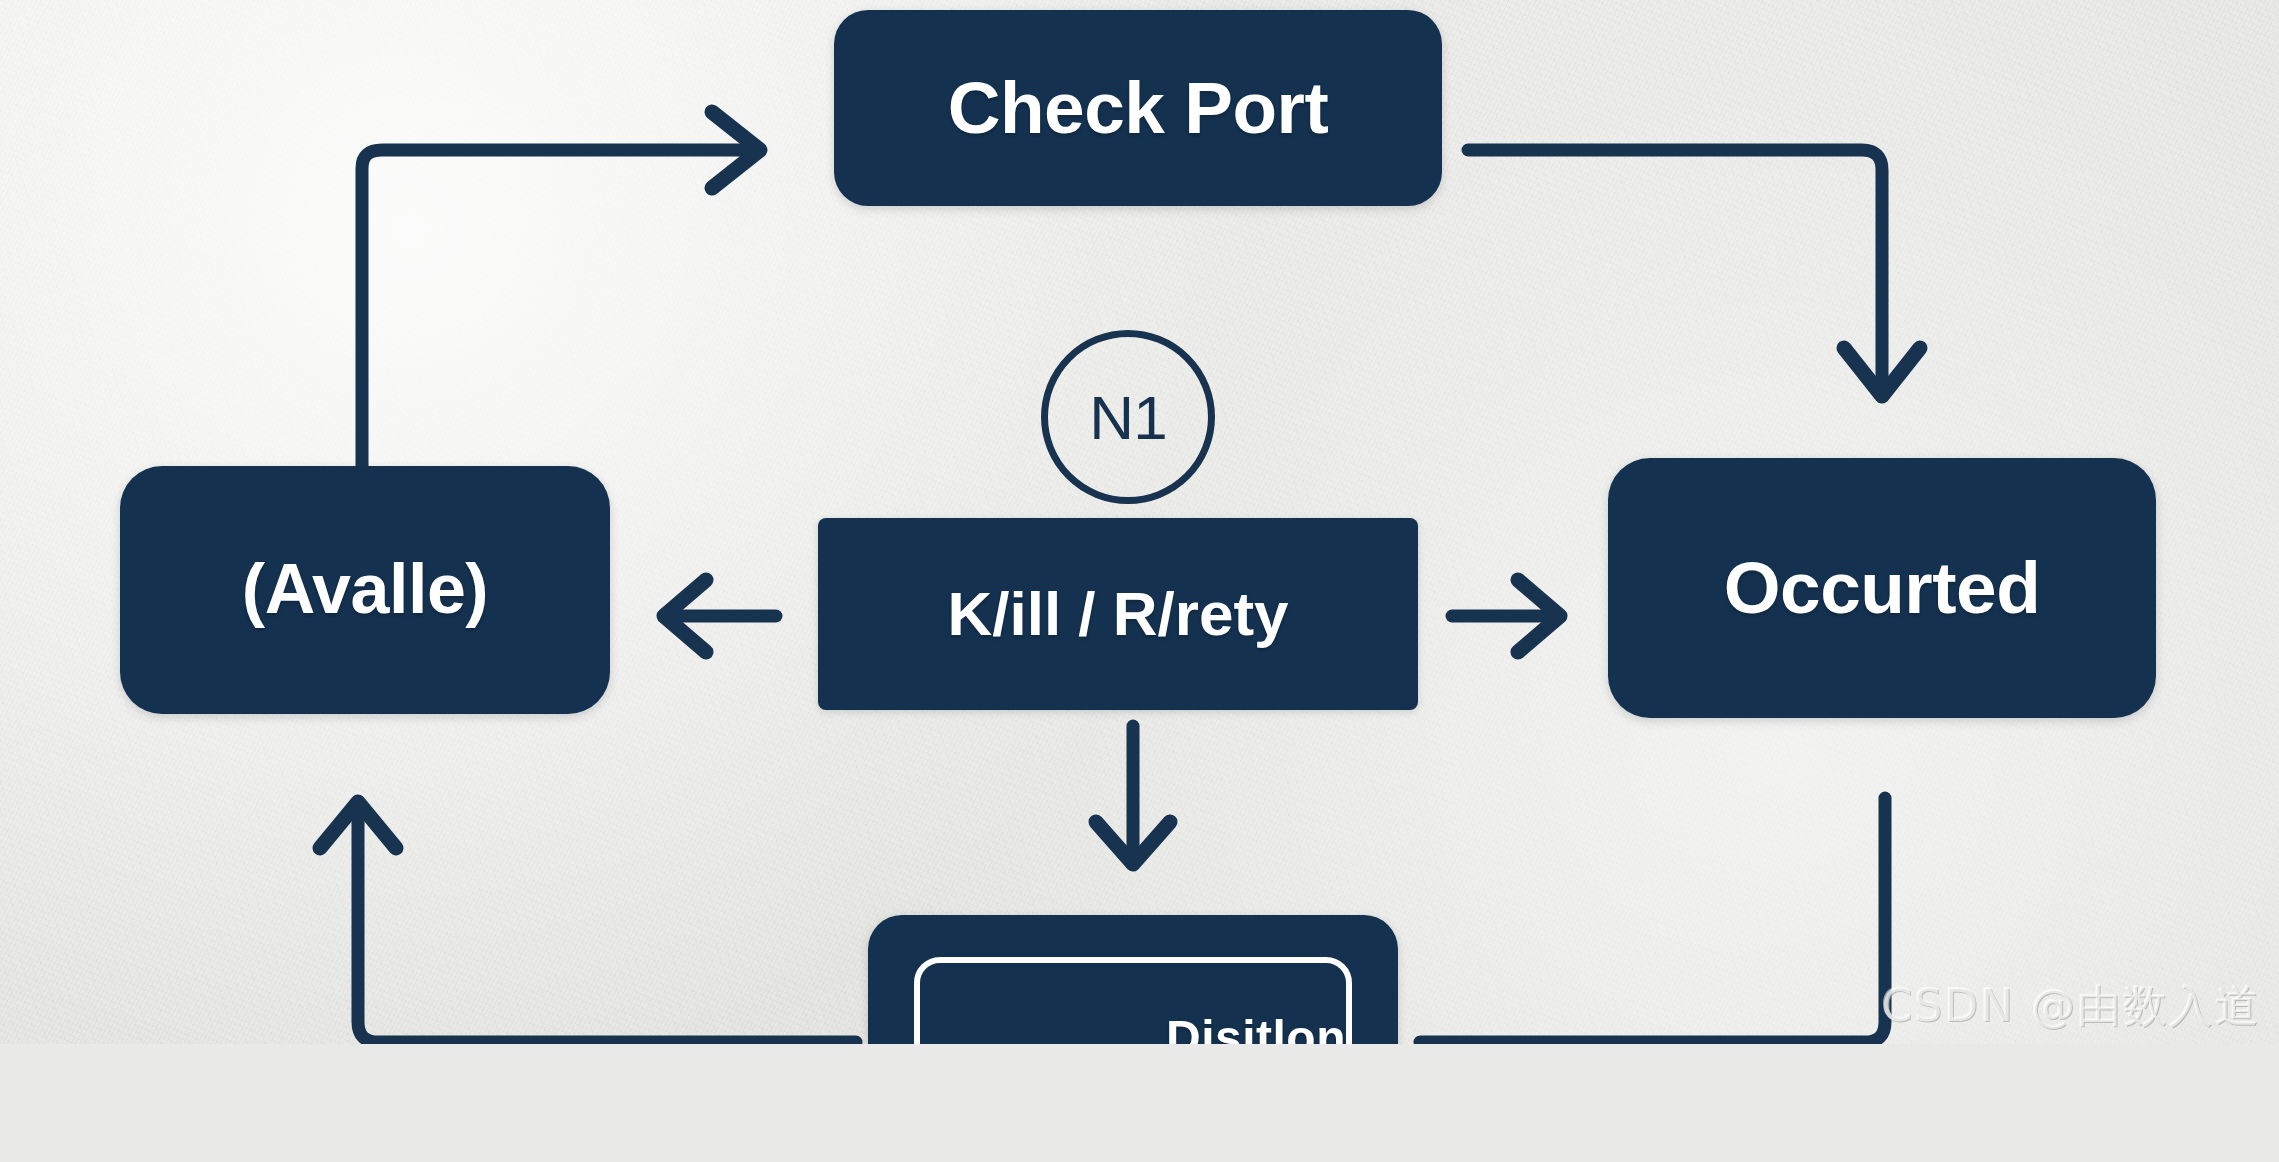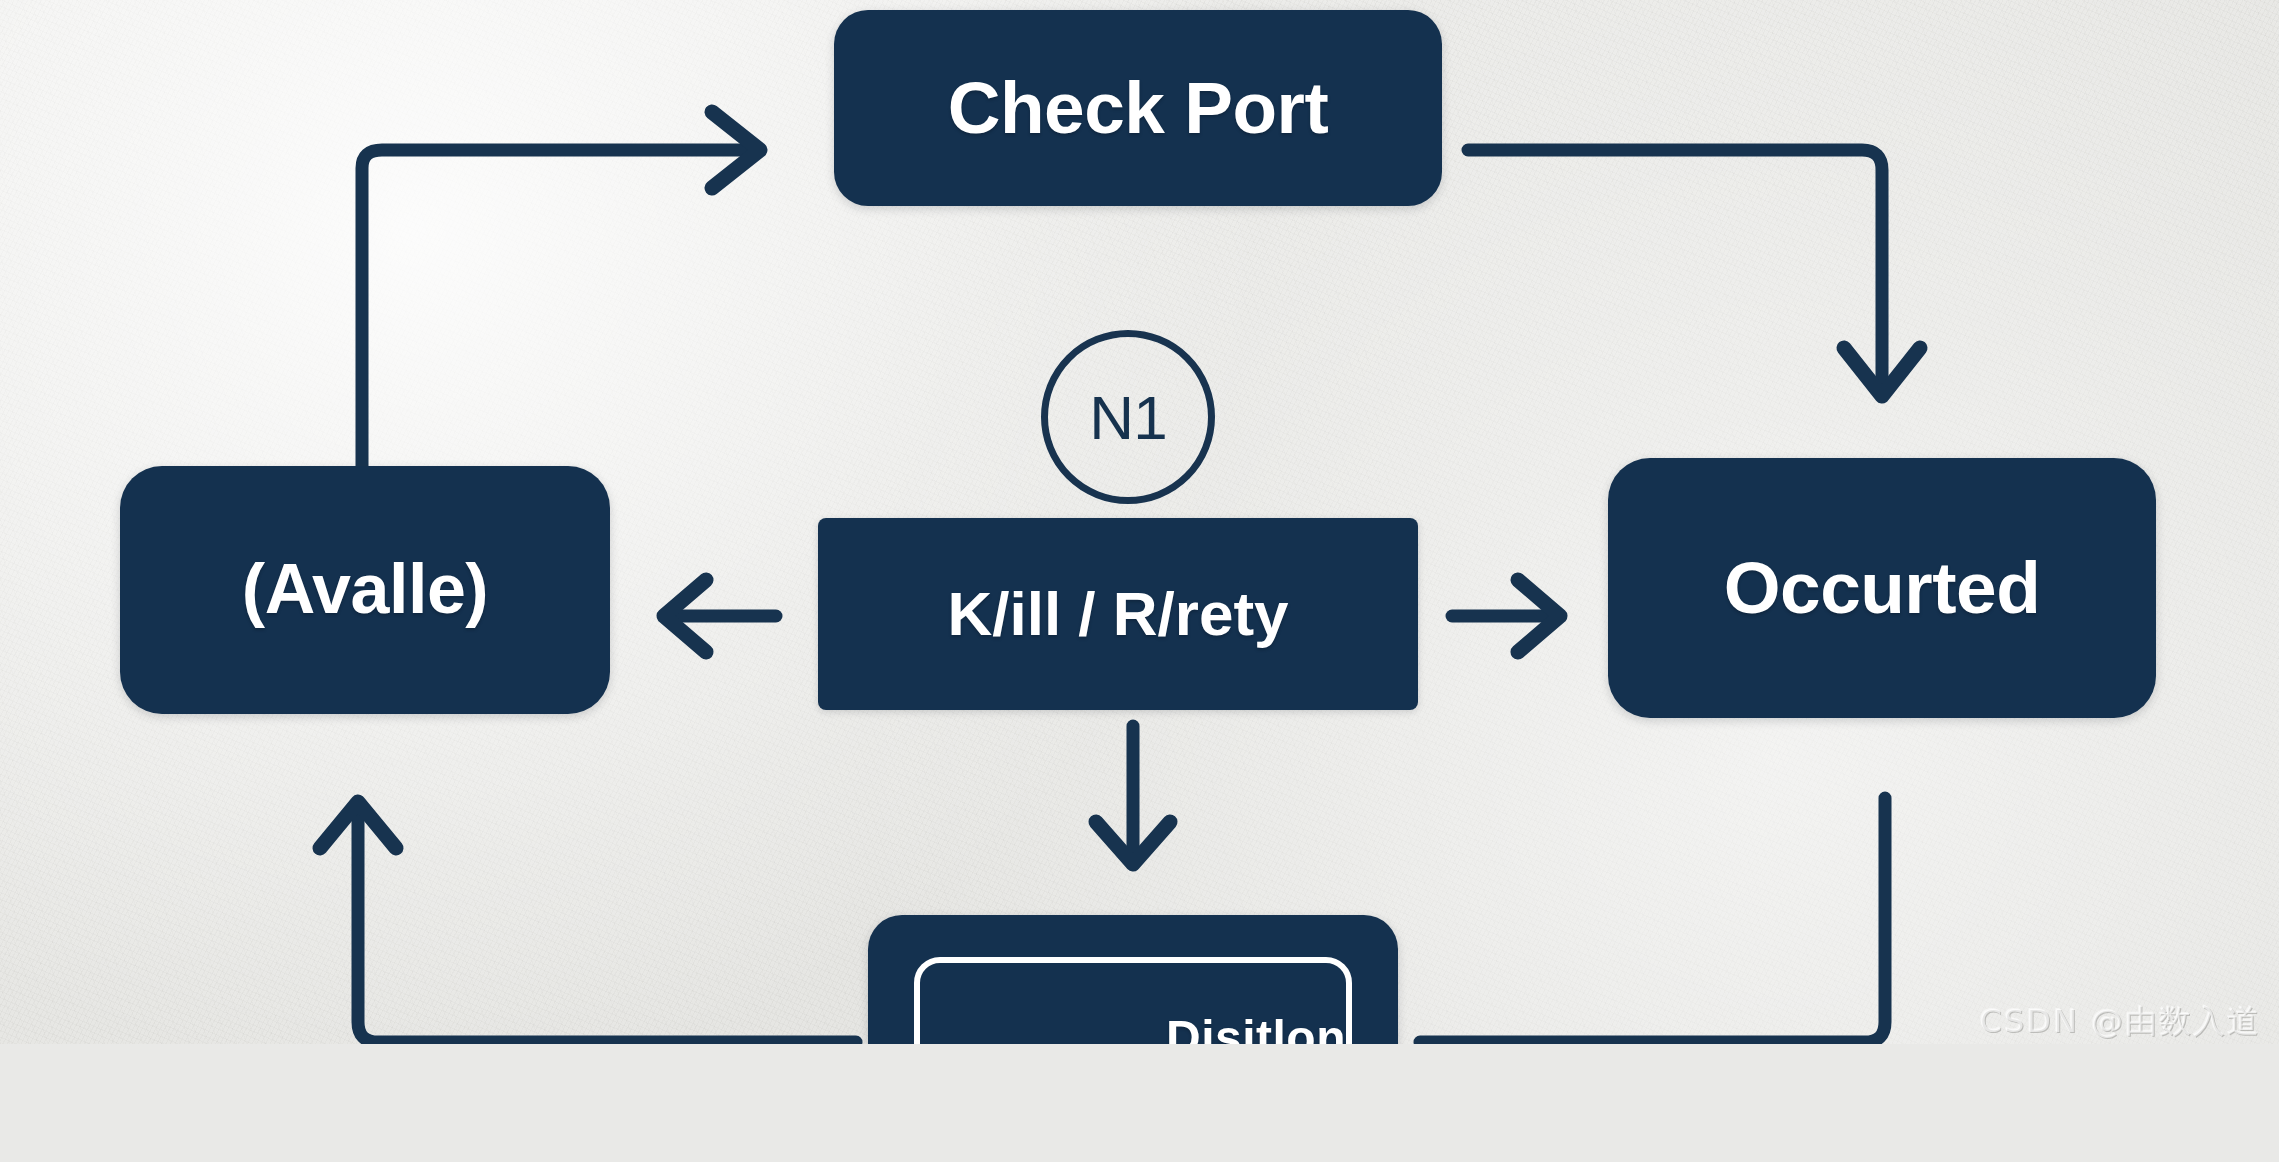--- a/index.html
+++ b/index.html
@@ -113,22 +113,22 @@
     stroke: #17334f;
     stroke-width: 15;
     stroke-linecap: round;
     stroke-linejoin: round;
   }
 
   
   #watermark {
     position: absolute;
     right: 18px;
-    bottom: 0;
-    font-size: 32px;
+    bottom: 8px;
+    font-size: 44px;
     color: rgba(255,255,255,0.62);
     text-shadow: 1px 1px 0 rgba(150,150,145,0.55), -1px -1px 0 rgba(255,255,255,0.5);
     letter-spacing: 2px;
     white-space: nowrap;
     font-family: "DejaVu Sans", sans-serif;
   }
 </style>
 </head>
 <body>
 

